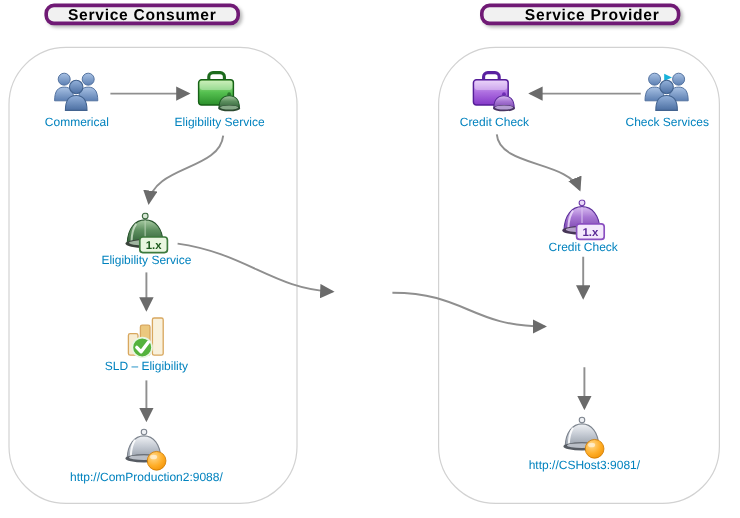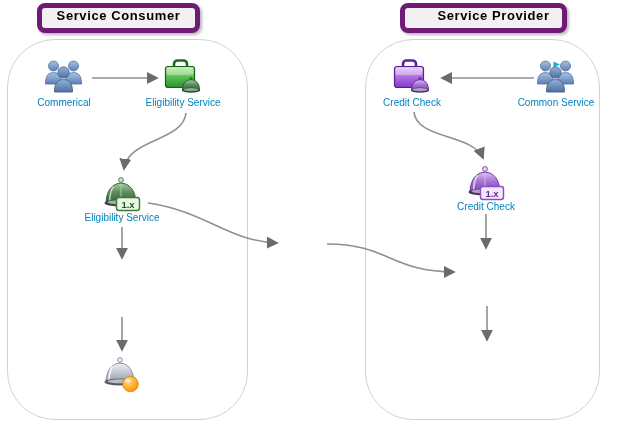--- a/index.html
+++ b/index.html
@@ -2,22 +2,22 @@
 <html><head>
 <meta charset="utf-8">
 <style>
   html,body{margin:0;padding:0;background:#ffffff;}
   #canvas{position:relative;width:617px;height:432px;background:#ffffff;overflow:hidden;
           font-family:"Liberation Sans",sans-serif;}
   .group{position:absolute;top:39px;height:381px;background:#ffffff;border:1.5px solid #d2d2d2;
          border-radius:48px;box-sizing:border-box;z-index:1;}
   #group-consumer{left:7px;width:241px;}
   #group-provider{left:365px;width:235px;}
-  .title-box{position:absolute;top:3px;height:30px;background:#f1f1f1;border:5px solid #701a75;
-             border-radius:8px;box-shadow:2px 2px 3px rgba(0,0,0,0.28);display:flex;align-items:flex-start;
+  .title-box{position:absolute;top:3px;height:18px;background:#f1f1f1;border:3px solid #701a75;
+             border-radius:8px;box-shadow:2px 2px 3px rgba(0,0,0,0.28);display:flex;align-items:center;
              justify-content:center;z-index:4;box-sizing:border-box;}
   #title-consumer{left:37px;width:163px;}
   #title-provider{left:400px;width:167px;padding-left:20px;}
   .title-box .t{font-size:13px;font-weight:bold;color:#000;letter-spacing:0.6px;}
   #edges{position:absolute;left:0;top:0;z-index:2;}
   .node{position:absolute;width:170px;margin-left:-85px;display:flex;flex-direction:column;
         align-items:center;z-index:3;}
   .node .label{margin-top:1px;font-size:10px;line-height:10px;color:#0082be;white-space:nowrap;}
   svg{display:block;}
 </style>
@@ -131,31 +131,42 @@
       <path d="M 11.5,9.5 C 9,13 7.8,18 7.6,24" stroke="#cfe3cc" stroke-width="1.7" fill="none" opacity="0.8"></path>
       <path d="M 19,6.5 V 24" stroke="#b9d4b6" stroke-width="1.4" fill="none" opacity="0.6"></path>
       <ellipse cx="19" cy="26" rx="16.5" ry="3.6" fill="#39423a"></ellipse>
       <ellipse cx="19" cy="25.3" rx="13.5" ry="2.2" fill="#9fb49f"></ellipse>
       <rect x="14.5" y="20.5" width="23" height="13" rx="2.5" fill="#e9f6e0" stroke="#3c7a3c" stroke-width="1.4"></rect>
       <text x="26" y="30.5" text-anchor="middle" font-size="9.5" font-weight="bold" fill="#1e5a1e" font-family="Liberation Sans, sans-serif">1.x</text>
     </svg>
     <div class="label">Eligibility Service</div>
   </div>
 
+  <div class="node" style="left:122px;top:263px">
+    <svg width="36" height="37" viewBox="0 0 36 37">
+      <rect x="3" y="15" width="8" height="18" rx="1.5" fill="#f7ecd2" stroke="#d8a75e" stroke-width="1.1"></rect>
+      <rect x="13" y="8" width="8" height="25" rx="1.5" fill="#ecc87e" stroke="#d8a75e" stroke-width="1.1"></rect>
+      <rect x="23" y="2" width="9" height="31" rx="1.5" fill="#f9f1dc" stroke="#d8a75e" stroke-width="1.1"></rect>
+      <circle cx="14.5" cy="26.5" r="8.2" fill="#54b23c" stroke="#e8f6e2" stroke-width="1.4"></circle>
+      <path d="M 10,26.5 L 13.6,30.2 L 19.6,22.2" fill="none" stroke="#ffffff" stroke-width="2.8" stroke-linecap="round" stroke-linejoin="round"></path>
+    </svg>
+    <div class="label">SLD – Eligibility</div>
+  </div>
 
   <div class="node" style="left:122px;top:356px">
     <svg width="40" height="37" viewBox="0 0 40 37">
       <circle cx="18" cy="4" r="2.3" fill="#eef0f3" stroke="#7d848e" stroke-width="0.9"></circle>
       <path d="M 4,25.5 C 4.5,14.5 10,7.2 18,7.2 C 26,7.2 31.5,14.5 32,25.5 Z" fill="url(#sdome)" stroke="#7d848e" stroke-width="0.9"></path>
       <path d="M 10.5,10.5 C 8.3,14 7.2,19 7,24" stroke="#ffffff" stroke-width="1.7" fill="none" opacity="0.85"></path>
       <ellipse cx="18" cy="26" rx="15.5" ry="3.4" fill="#565b62"></ellipse>
       <ellipse cx="18" cy="25.3" rx="12.5" ry="2" fill="#b9bec6"></ellipse>
       <circle cx="28.5" cy="28" r="7.8" fill="url(#oball)" stroke="#d07c00" stroke-width="0.7"></circle>
       <ellipse cx="26" cy="24.8" rx="3" ry="1.9" fill="#ffffff" opacity="0.55"></ellipse>
     </svg>
+    <div class="label">http://ComProduction2:9088/</div>
   </div>
 
 
   <div class="node" style="left:412px;top:58px">
     <svg width="40" height="39" viewBox="0 0 40 39">
       <rect x="11" y="2.5" width="13" height="10" rx="3.5" fill="none" stroke="#5a21a0" stroke-width="2.6"></rect>
       <rect x="2.5" y="8.5" width="29" height="21" rx="2.5" fill="url(#pcase)" stroke="#551e98" stroke-width="1.2"></rect>
       <rect x="3.5" y="9.5" width="27" height="7.5" rx="2" fill="#ffffff" opacity="0.32"></rect>
       <circle cx="28" cy="20.5" r="1.6" fill="#6e2db4"></circle>
       <path d="M 19.5,32 C 19.5,25 23.2,21.8 28,21.8 C 32.8,21.8 36.5,25 36.5,32 Z" fill="url(#pdome)" stroke="#5a2a9a" stroke-width="0.9"></path>
@@ -168,32 +179,44 @@
   <div class="node" style="left:556px;top:58px">
     <svg width="42" height="39" viewBox="0 0 42 39">
       <circle cx="10.5" cy="8" r="5" fill="url(#blueman)" stroke="#50709e" stroke-width="0.8"></circle>
       <path d="M 2.5,26 C 2.5,17.5 5.5,14.6 10.5,14.6 C 15.5,14.6 18.5,17.5 18.5,26 Z" fill="url(#blueman)" stroke="#50709e" stroke-width="0.8"></path>
       <circle cx="30.5" cy="8" r="5" fill="url(#blueman)" stroke="#50709e" stroke-width="0.8"></circle>
       <path d="M 22.5,26 C 22.5,17.5 25.5,14.6 30.5,14.6 C 35.5,14.6 38.5,17.5 38.5,26 Z" fill="url(#blueman)" stroke="#50709e" stroke-width="0.8"></path>
       <path d="M 18.5,3.5 L 25,6.5 L 18.5,9.5 Z" fill="#18b2da"></path>
       <circle cx="20.5" cy="14.5" r="5.6" fill="url(#bluemanF)" stroke="#43638f" stroke-width="0.9"></circle>
       <path d="M 11.5,34 C 11.5,24.5 15,21.6 20.5,21.6 C 26,21.6 29.5,24.5 29.5,34 Z" fill="url(#bluemanF)" stroke="#43638f" stroke-width="0.9"></path>
     </svg>
-    <div class="label">Common Service</div>
+    <div class="label">Check Services</div>
   </div>
 
   <div class="node" style="left:486px;top:166px">
     <svg width="40" height="35" viewBox="0 0 40 35">
       <circle cx="19" cy="3" r="2.4" fill="#ead9f8" stroke="#6e3aaa" stroke-width="0.9"></circle>
       <path d="M 4,25.5 C 4.5,13.5 10.5,6.2 19,6.2 C 27.5,6.2 33.5,13.5 34,25.5 Z" fill="url(#pdome)" stroke="#5c2f9a" stroke-width="0.9"></path>
       <path d="M 11.5,9.5 C 9,13 7.8,18 7.6,24" stroke="#ecdcfa" stroke-width="1.7" fill="none" opacity="0.85"></path>
       <path d="M 19,6.5 V 24" stroke="#dcc4f2" stroke-width="1.4" fill="none" opacity="0.6"></path>
       <ellipse cx="19" cy="26" rx="16.5" ry="3.6" fill="#463556"></ellipse>
       <ellipse cx="19" cy="25.3" rx="13.5" ry="2.2" fill="#b3a0c8"></ellipse>
       <rect x="14.5" y="20.5" width="23" height="13" rx="2.5" fill="#f3e8fc" stroke="#8a4fc0" stroke-width="1.4"></rect>
       <text x="26" y="30.5" text-anchor="middle" font-size="9.5" font-weight="bold" fill="#5a2a96" font-family="Liberation Sans, sans-serif">1.x</text>
     </svg>
     <div class="label">Credit Check</div>
   </div>
 
 
+  <div class="node" style="left:487px;top:346px">
+    <svg width="40" height="37" viewBox="0 0 40 37">
+      <circle cx="18" cy="4" r="2.3" fill="#eef0f3" stroke="#7d848e" stroke-width="0.9"></circle>
+      <path d="M 4,25.5 C 4.5,14.5 10,7.2 18,7.2 C 26,7.2 31.5,14.5 32,25.5 Z" fill="url(#sdome)" stroke="#7d848e" stroke-width="0.9"></path>
+      <path d="M 10.5,10.5 C 8.3,14 7.2,19 7,24" stroke="#ffffff" stroke-width="1.7" fill="none" opacity="0.85"></path>
+      <ellipse cx="18" cy="26" rx="15.5" ry="3.4" fill="#565b62"></ellipse>
+      <ellipse cx="18" cy="25.3" rx="12.5" ry="2" fill="#b9bec6"></ellipse>
+      <circle cx="28.5" cy="28" r="7.8" fill="url(#oball)" stroke="#d07c00" stroke-width="0.7"></circle>
+      <ellipse cx="26" cy="24.8" rx="3" ry="1.9" fill="#ffffff" opacity="0.55"></ellipse>
+    </svg>
+    <div class="label">http://CSHost3:9081/</div>
+  </div>
 
 </div>
 
 </body></html>

